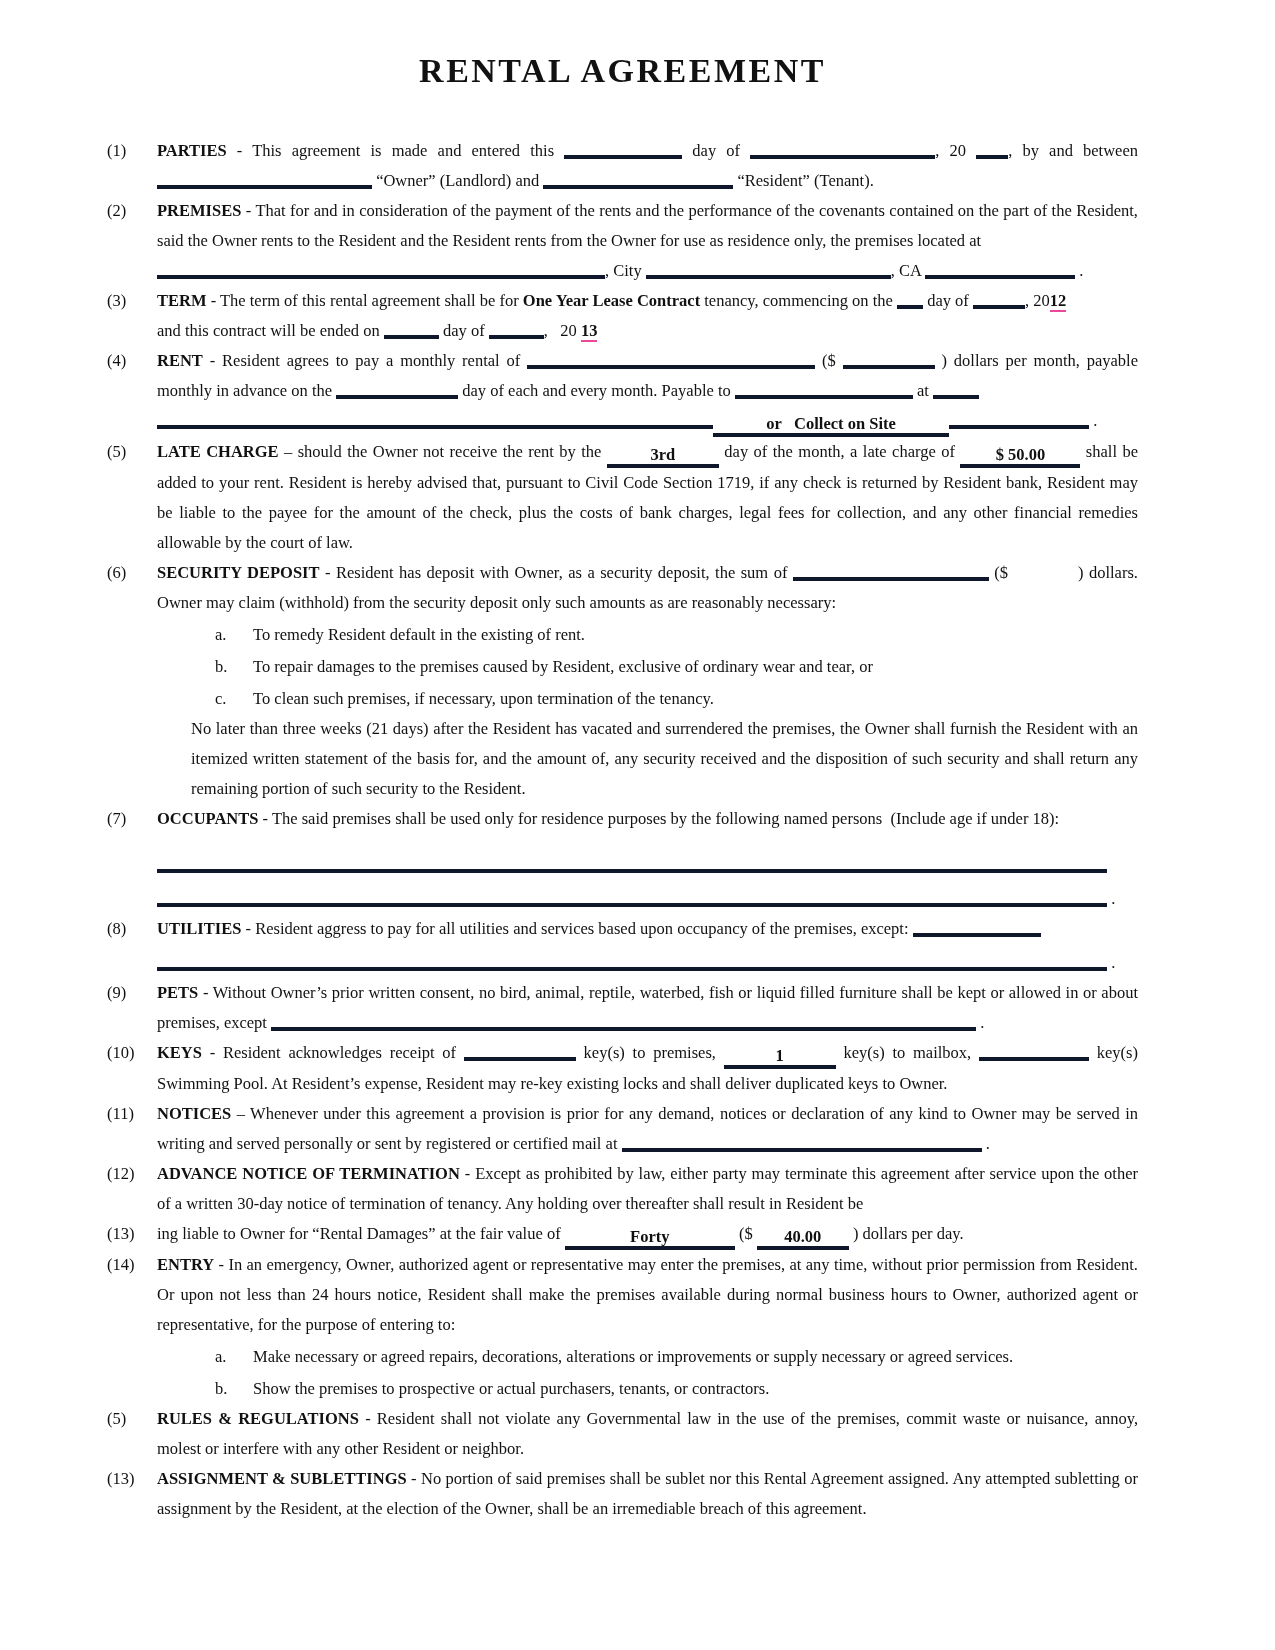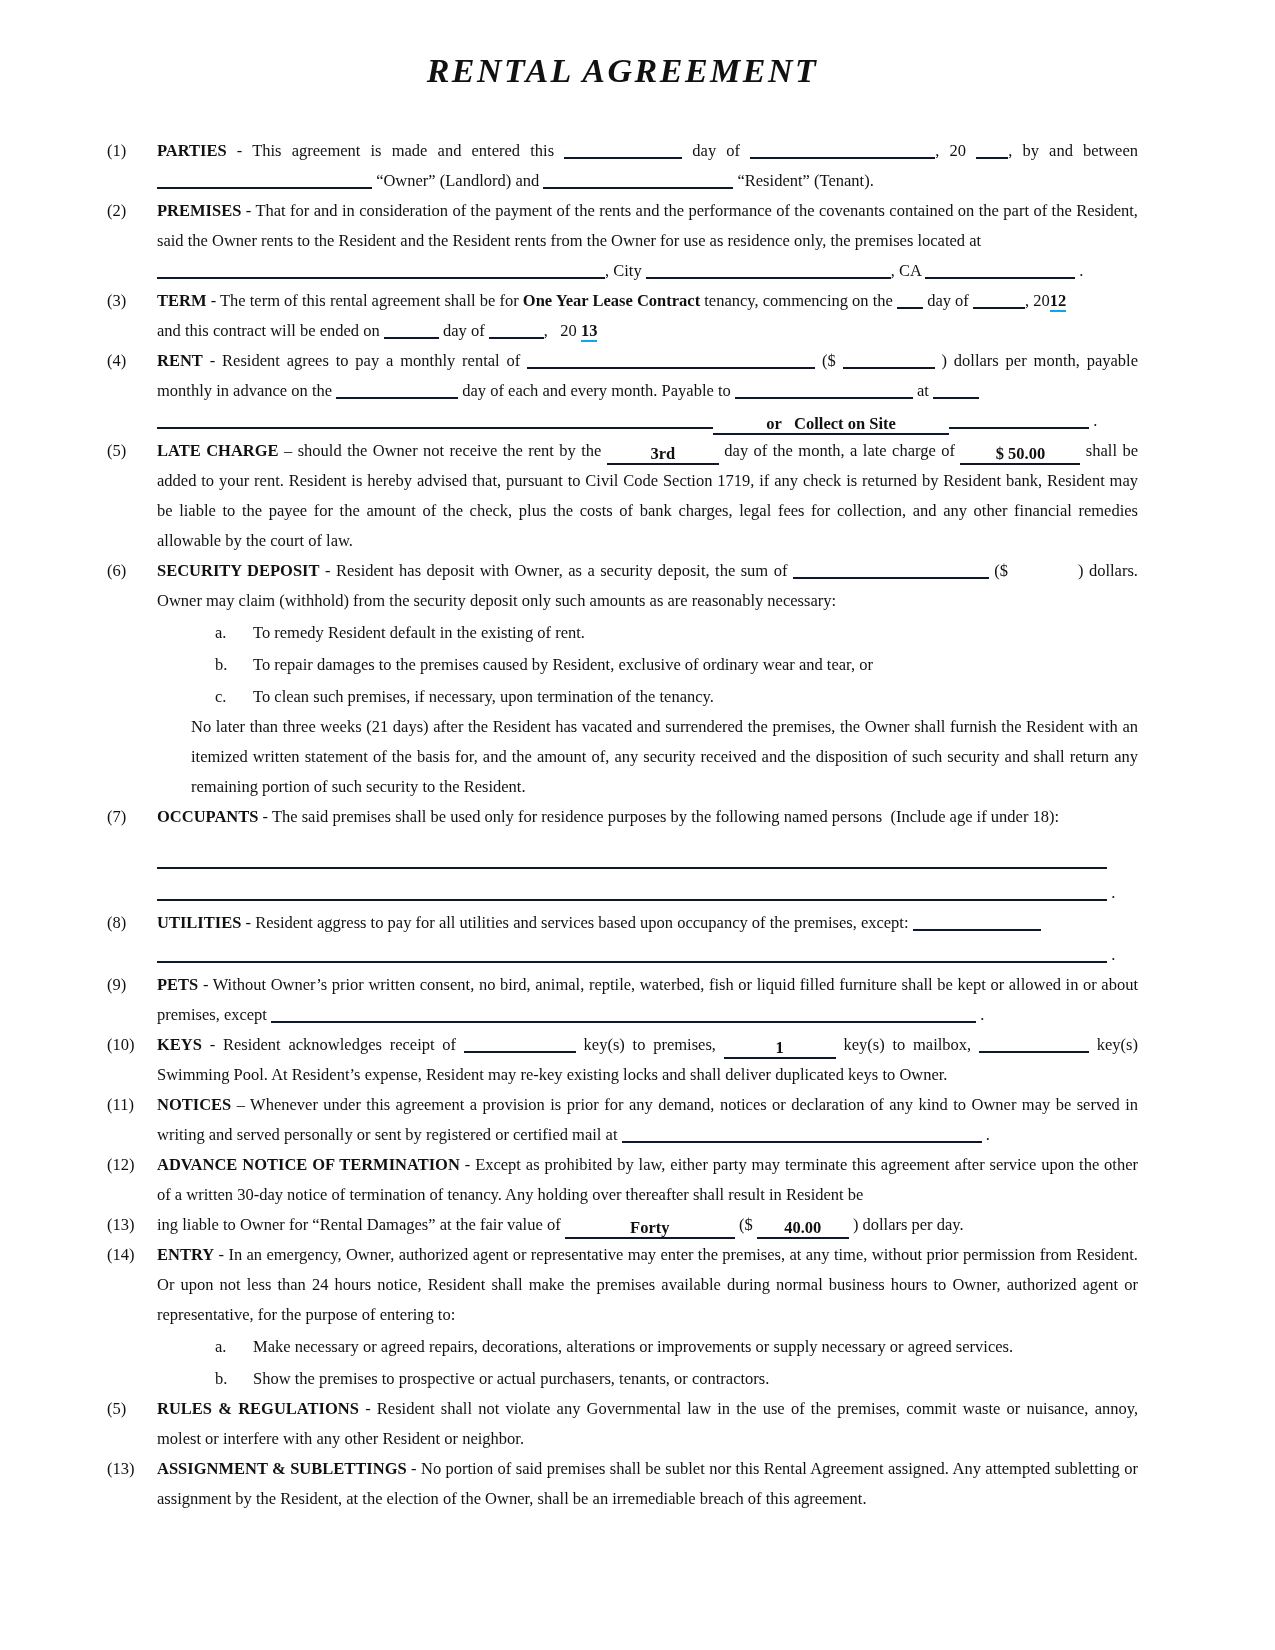--- a/index.html
+++ b/index.html
@@ -4,38 +4,38 @@
 <style>
   html,body{margin:0;padding:0;background:#fff;}
   .page{
     width:1275px;height:1650px;box-sizing:border-box;
     padding:52px 137px 40px 107px;
     font-family:"Liberation Serif","DejaVu Serif",serif;
     font-size:16.5px;color:#111;background:#fff;
   }
   .title{
     text-align:center;font-size:34px;font-weight:bold;
-    letter-spacing:2.5px;margin:0;line-height:38px;font-style:italic;
+    letter-spacing:2.5px;margin:0;line-height:38px;
   }
   .subtitle{
     text-align:center;font-size:22px;font-weight:bold;
     margin:6px 0 0 0;line-height:26px;letter-spacing:0.5px;
   }
   .clauses{margin-top:46px;line-height:30px;}
   .clause{display:flex;}
   .num{flex:0 0 50px;width:50px;}
   .cbody{flex:1;text-align:justify;}
   .bold{font-weight:bold;}
   .blank{
-    display:inline-block;border-bottom:2px solid #0f172a;
+    display:inline-block;border-bottom:4px solid #0f172a;
     height:19px;line-height:19px;text-align:center;
     font-weight:bold;vertical-align:-3px;white-space:nowrap;
   }
   .gap{display:inline-block;height:1px;}
-  .uval{font-weight:bold;border-bottom:2px solid #0ea5e9;}
+  .uval{font-weight:bold;border-bottom:2px solid #ec4899;}
   .sub{display:flex;padding-left:58px;margin-top:2px;}
   .sl{flex:0 0 38px;width:38px;}
   .st{flex:1;text-align:justify;}
   .tail{padding-left:34px;text-align:justify;}
 </style>
 </head>
 <body>
 
 <div class="page">
   <h1 class="title">RENTAL AGREEMENT</h1>

